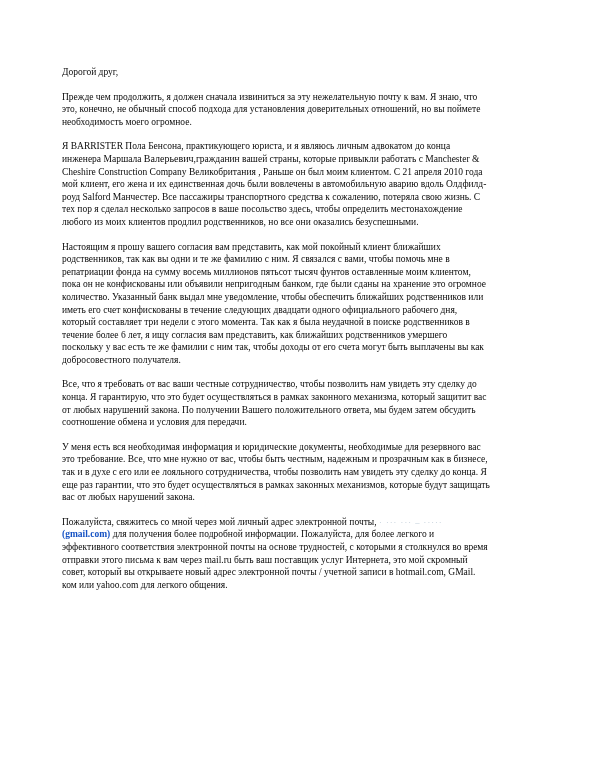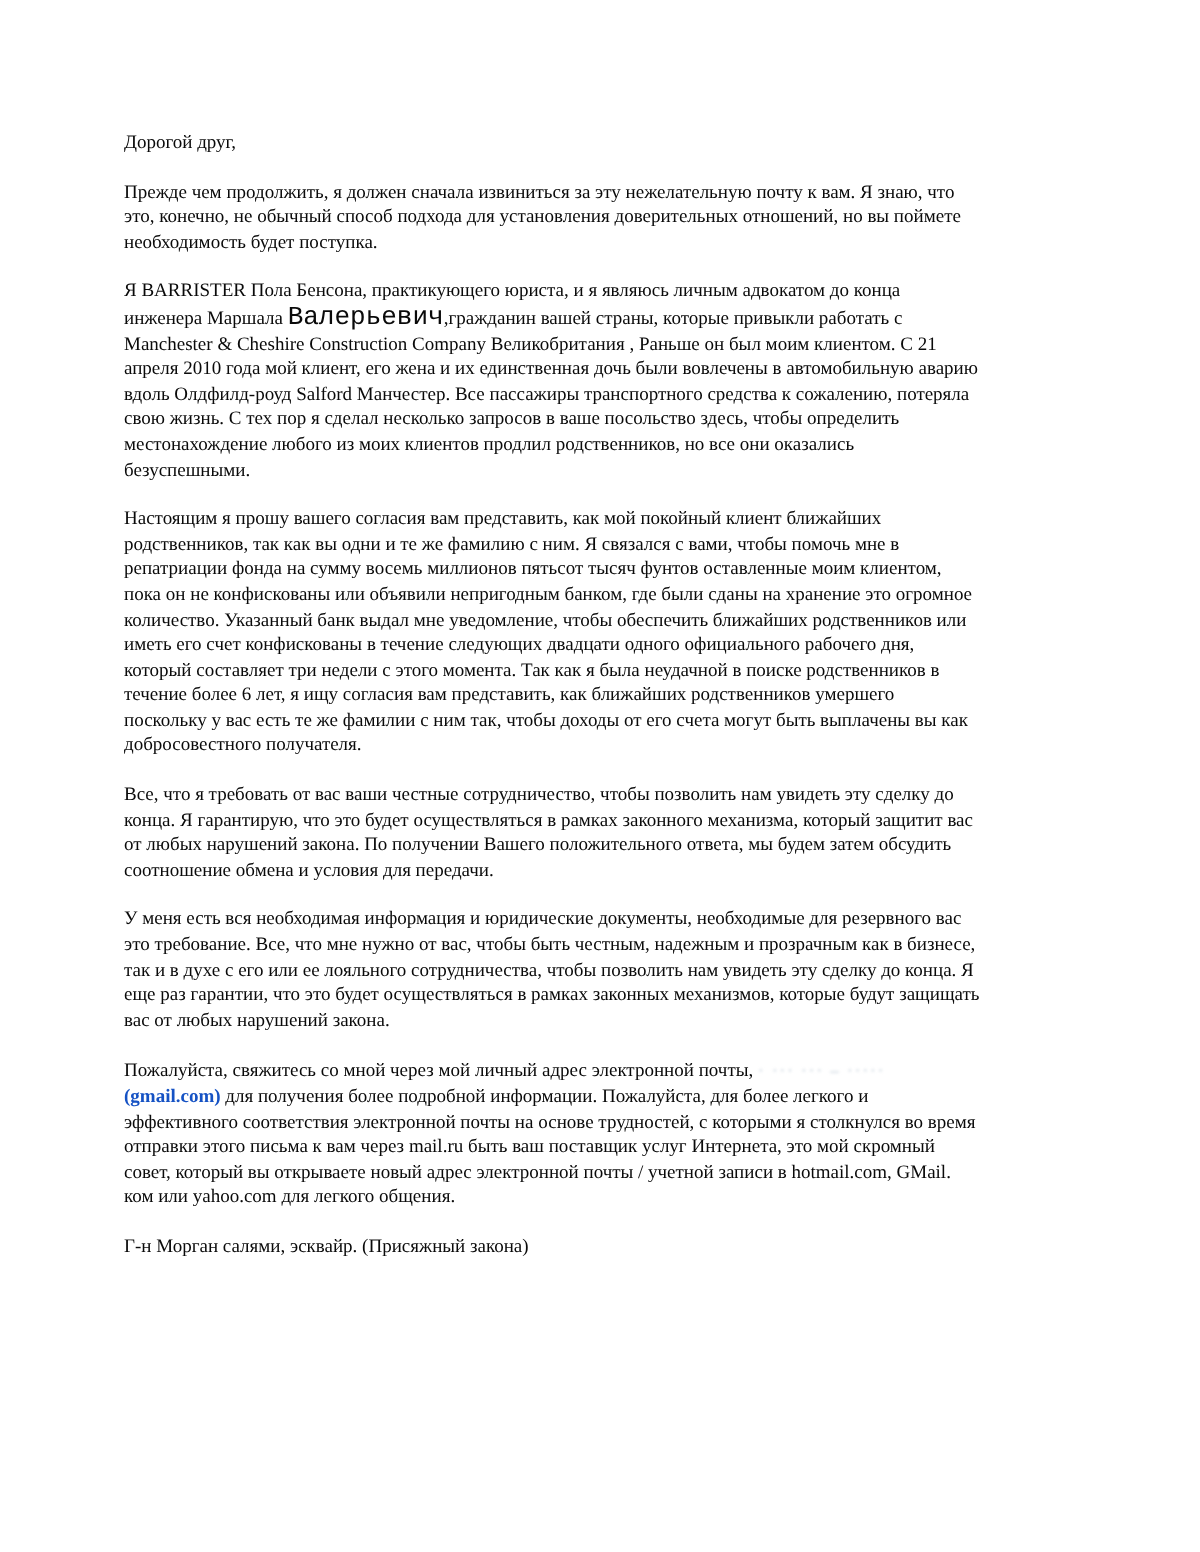--- a/index.html
+++ b/index.html
@@ -23,22 +23,22 @@
     color: #0a0a0a;
     text-align: left;
   }
   .page p {
     margin: 0 0 12px 0;
   }
   .salutation {
     margin-bottom: 12px;
   }
   .sans {
-    font-family: Liberation Mono, monospace;
-    font-size: 13px;
+    font-family: Liberation Serif, serif;
+    font-size: 10px;
   }
   .redacted {
     color: #b9c7d4;
     filter: blur(0.7px);
     letter-spacing: 1px;
     font-size: 8.5px;
   }
   .email-link {
     color: #1552c4;
     text-decoration: none;
@@ -52,28 +52,27 @@
     margin-top: 0 !important;
   }
 </style>
 </head>
 <body>
 
 <div class="page">
 
   <p class="salutation">Дорогой друг,</p>
 
-  <p>Прежде чем продолжить, я должен сначала извиниться за эту нежелательную почту к вам. Я знаю, что это, конечно, не обычный способ подхода для установления доверительных отношений, но вы поймете необходимость будет поступка.</p>
+  <p>Прежде чем продолжить, я должен сначала извиниться за эту нежелательную почту к вам. Я знаю, что это, конечно, не обычный способ подхода для установления доверительных отношений, но вы поймете необходимость моего огромное.</p>
 
   <p><span>Я BARRISTER Пола Бенсона, практикующего юриста, и я являюсь личным адвокатом до конца инженера Маршала </span><span class="sans">Валерьевич</span><span>,гражданин вашей страны, которые привыкли работать с Manchester &amp; Cheshire Construction Company Великобритания , Раньше он был моим клиентом. С 21 апреля 2010 года мой клиент, его жена и их единственная дочь были вовлечены в автомобильную аварию вдоль Олдфилд-роуд Salford Манчестер. Все пассажиры транспортного средства к сожалению, потеряла свою жизнь. С тех пор я сделал несколько запросов в ваше посольство здесь, чтобы определить местонахождение любого из моих клиентов продлил родственников, но все они оказались безуспешными.</span></p>
 
   <p>Настоящим я прошу вашего согласия вам представить, как мой покойный клиент ближайших родственников, так как вы одни и те же фамилию с ним. Я связался с вами, чтобы помочь мне в репатриации фонда на сумму восемь миллионов пятьсот тысяч фунтов оставленные моим клиентом, пока он не конфискованы или объявили непригодным банком, где были сданы на хранение это огромное количество. Указанный банк выдал мне уведомление, чтобы обеспечить ближайших родственников или иметь его счет конфискованы в течение следующих двадцати одного официального рабочего дня, который составляет три недели с этого момента. Так как я была неудачной в поиске родственников в течение более 6 лет, я ищу согласия вам представить, как ближайших родственников умершего поскольку у вас есть те же фамилии с ним так, чтобы доходы от его счета могут быть выплачены вы как добросовестного получателя.</p>
 
   <p>Все, что я требовать от вас ваши честные сотрудничество, чтобы позволить нам увидеть эту сделку до конца. Я гарантирую, что это будет осуществляться в рамках законного механизма, который защитит вас от любых нарушений закона. По получении Вашего положительного ответа, мы будем затем обсудить соотношение обмена и условия для передачи.</p>
 
   <p>У меня есть вся необходимая информация и юридические документы, необходимые для резервного вас это требование. Все, что мне нужно от вас, чтобы быть честным, надежным и прозрачным как в бизнесе, так и в духе с его или ее лояльного сотрудничества, чтобы позволить нам увидеть эту сделку до конца. Я еще раз гарантии, что это будет осуществляться в рамках законных механизмов, которые будут защищать вас от любых нарушений закона.</p>
 
   <p><span>Пожалуйста, свяжитесь со мной через мой личный адрес электронной почты, </span><span class="redacted">· ··· ··· ‒ ····· </span><a class="email-link">(gmail.com)</a><span> для получения более подробной информации. Пожалуйста, для более легкого и эффективного соответствия электронной почты на основе трудностей, с которыми я столкнулся во время отправки этого письма к вам через mail.ru быть ваш поставщик услуг Интернета, это мой скромный совет, который вы открываете новый адрес электронной почты / учетной записи в hotmail.com, GMail. ком или yahoo.com для легкого общения.</span></p>
 
 
-  <p class="signature">Г-н Морган салями, эсквайр. (Присяжный закона)</p>
 
 </div>
 
 </body></html>

